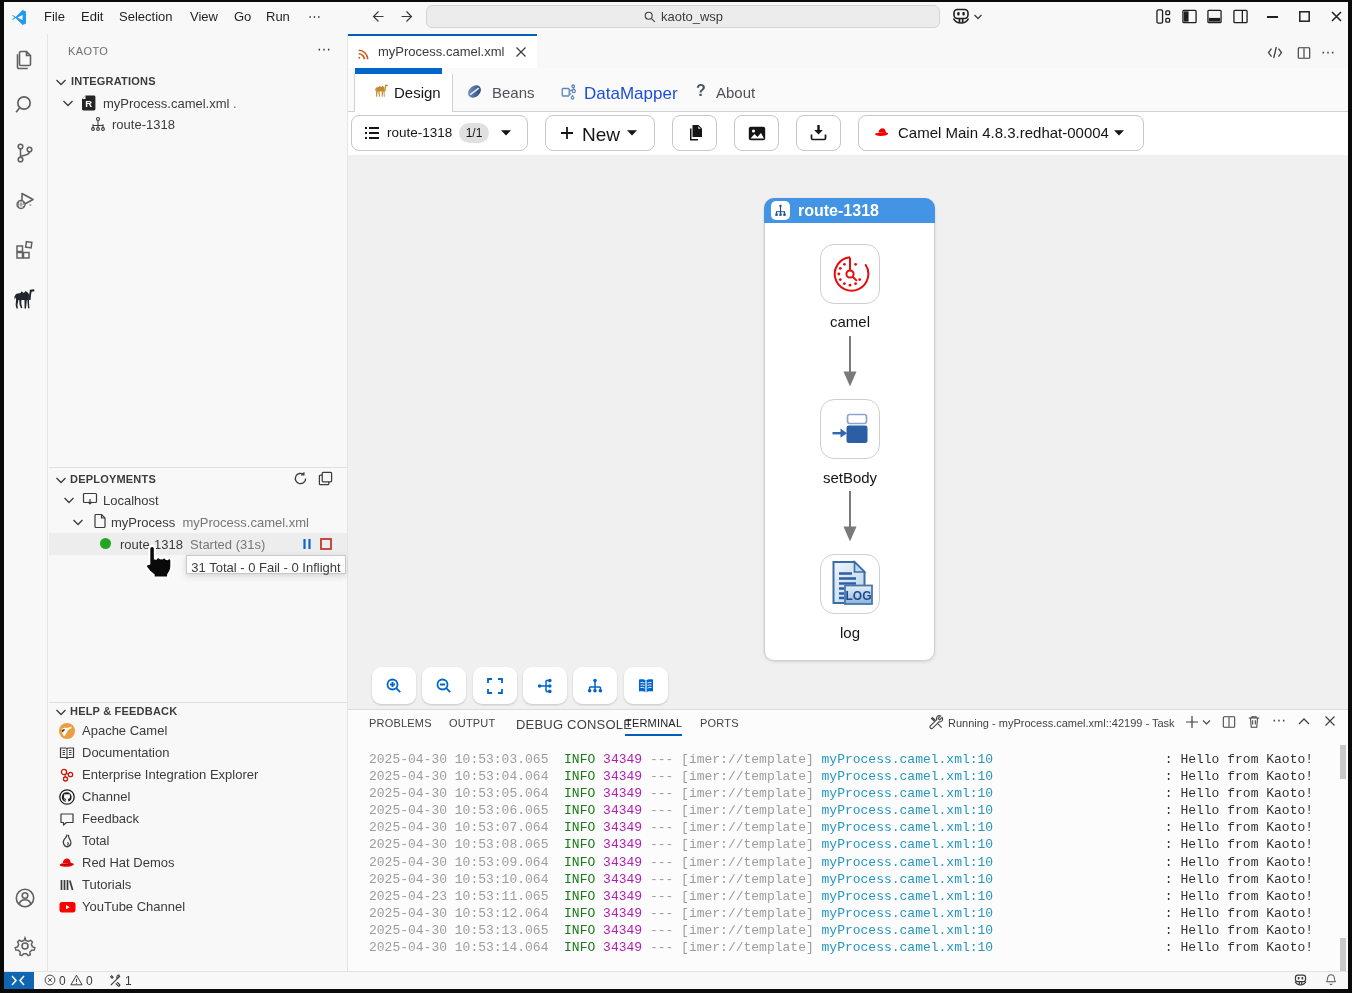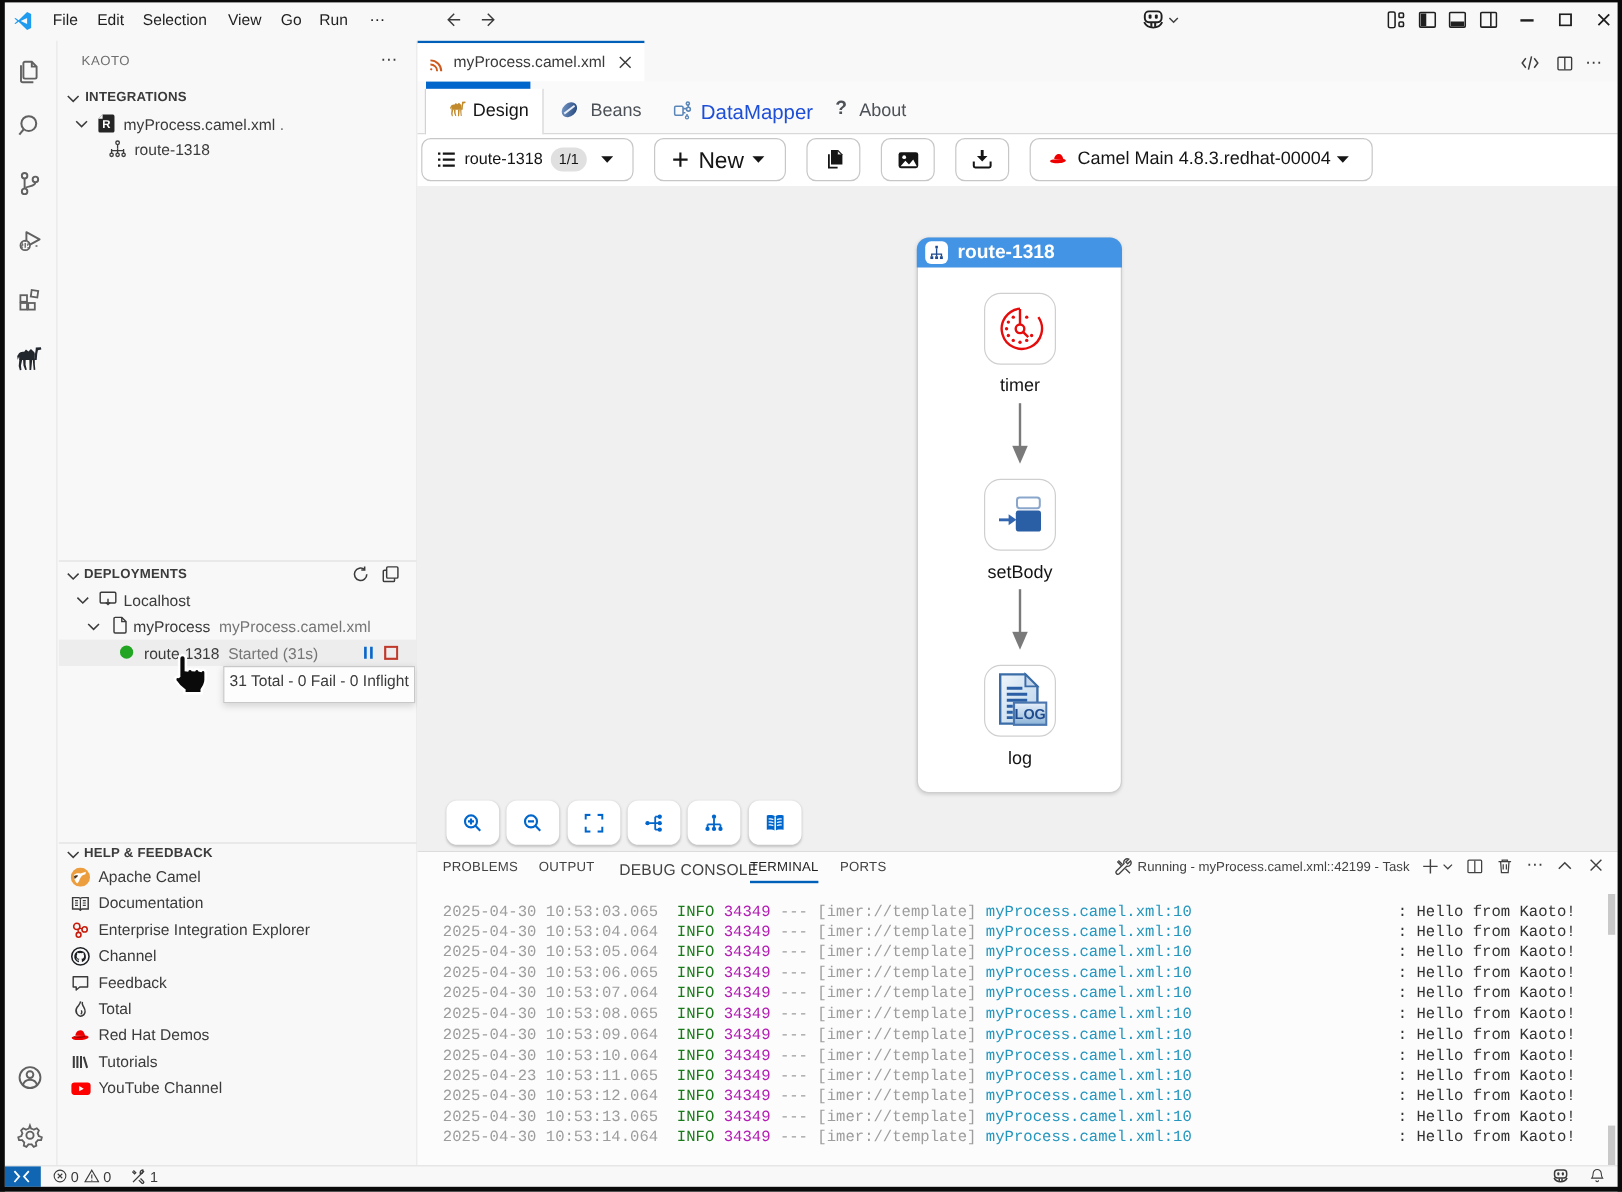--- a/index.html
+++ b/index.html
@@ -49,20 +49,24 @@
   <div class="abs menu" style="left:190px">View</div>
   <div class="abs menu" style="left:234px">Go</div>
   <div class="abs menu" style="left:266px">Run</div>
   <div class="abs menu" style="left:308px;letter-spacing:1px">⋯</div>
   <svg class="icon" style="left:371px;top:9px" width="15" height="15" viewBox="0 0 16 16">
       <path fill="none" stroke="#3b3b3b" stroke-width="1.3" d="M8 2.7 2.7 8 8 13.3M3 8h10.3"></path>
     </svg>
   <svg class="icon" style="left:399px;top:9px" width="15" height="15" viewBox="0 0 16 16">
       <path fill="none" stroke="#3b3b3b" stroke-width="1.3" d="M8 2.7 13.3 8 8 13.3M13 8H2.7"></path>
     </svg>
+  <div class="abs" id="searchbox"><span style="position:relative;top:0"><svg style="display:inline-block;vertical-align:-3px;margin-right:4px" width="14" height="14" viewBox="0 0 16 16">
+          <circle cx="6.5" cy="6.5" r="4" fill="none" stroke="#3b3b3b" stroke-width="1.2"></circle>
+          <path d="m9.5 9.5 4 4" stroke="#3b3b3b" stroke-width="1.2"></path>
+        </svg>kaoto_wsp</span></div>
   <svg class="icon" style="left:951px;top:8px" width="20" height="18" viewBox="0 0 20 18">
       <rect x="3" y="1.5" width="14" height="9" rx="3.4" fill="none" stroke="#1f1f1f" stroke-width="1.6"></rect>
       <rect x="6.2" y="4" width="2.4" height="3.6" rx="1" fill="#1f1f1f"></rect>
       <rect x="11.4" y="4" width="2.4" height="3.6" rx="1" fill="#1f1f1f"></rect>
       <path d="M2.5 10.5c1.5 3.2 5 4.5 7.5 4.5s6-1.3 7.5-4.5" fill="none" stroke="#1f1f1f" stroke-width="1.6"></path>
       <rect x="7.6" y="11" width="1.7" height="3.4" fill="#1f1f1f"></rect>
       <rect x="10.8" y="11" width="1.7" height="3.4" fill="#1f1f1f"></rect>
     </svg>
   <svg class="icon" style="left:973px;top:13px" width="10" height="8" viewBox="0 0 10 8">
       <path d="M1.5 2 5 5.5 8.5 2" fill="none" stroke="#424242" stroke-width="1.3"></path>
@@ -200,21 +204,21 @@
   <div class="abs" style="left:49px;top:533px;width:298px;height:22px;background:#ededed"></div>
   <div class="abs" style="left:100px;top:538px;width:11px;height:11px;border-radius:50%;background:#22a522"></div>
   <div class="treerow" style="left:120px;top:537px">route-1318&nbsp; <span style="color:#767676">Started (31s)</span></div>
   <svg class="icon" style="left:301px;top:538px" width="12" height="12" viewBox="0 0 12 12">
       <path d="M3.5 1v10M8.5 1v10" stroke="#0a67c9" stroke-width="2.2"></path>
     </svg>
   <svg class="icon" style="left:320px;top:538px" width="12" height="12" viewBox="0 0 12 12">
       <rect x="1" y="1" width="10" height="10" fill="none" stroke="#c0392b" stroke-width="1.8"></rect>
     </svg>
 
-  <div class="abs" style="left:186px;top:555px;width:160px;height:31px;background:#fdfdfd;border:1px solid #c8c8c8;box-shadow:0 2px 6px rgba(0,0,0,.15);font-size:13px;color:#3b3b3b;line-height:23px;text-align:center">31 Total - 0 Fail - 0 Inflight</div>
+  <div class="abs" style="left:186px;top:555px;width:160px;height:19px;background:#fdfdfd;border:1px solid #c8c8c8;box-shadow:0 2px 6px rgba(0,0,0,.15);font-size:13px;color:#3b3b3b;line-height:23px;text-align:center">31 Total - 0 Fail - 0 Inflight</div>
 
   <svg class="icon" style="left:140px;top:544px" width="34" height="38" viewBox="0 0 24 27">
       <path d="M8.5 1.3c1.1 0 2 .9 2 2v7l.9.1c.2-.6.9-1 1.6-1 .6 0 1.2.3 1.4.8l1.2.1c.3-.5.8-.8 1.4-.8.7 0 1.3.4 1.5 1l.9.2c.3-.4.7-.6 1.2-.6.9 0 1.6.7 1.6 1.6v4.3c0 1.2-.3 2.4-.9 3.4l-1.4 2.4v2.1H9.6v-1.9c-2.3-1.5-4-3.5-5.2-5.4-.4-.7-.3-1.6.3-2.1.6-.5 1.6-.5 2.1.1l-.3-.4V3.3c0-1.1.9-2 2-2z" fill="#0a0a0a" stroke="#fff" stroke-width="1.5"></path>
     </svg>
 
   <div class="abs" style="left:49px;top:702px;width:298px;height:1px;background:#e0e0e0"></div>
   <svg class="chev" style="left:53px;top:704px" viewBox="0 0 16 16">
       <path d="M3.5 6 8 10.5 12.5 6" fill="none" stroke="#3b3b3b" stroke-width="1.3"></path>
     </svg>
   <div class="abs sbhead" style="left:70px;top:705px">HELP &amp; FEEDBACK</div>
@@ -410,21 +414,21 @@
         <circle cx="14.4" cy="10.3" r="1.4"></circle>
         <circle cx="10.3" cy="14.4" r="1.4"></circle>
         <circle cx="8.8" cy="20" r="1.4"></circle>
         <circle cx="10.3" cy="25.6" r="1.4"></circle>
         <circle cx="14.4" cy="29.7" r="1.4"></circle>
         <circle cx="20" cy="31.2" r="1.4"></circle>
         <circle cx="25.6" cy="29.7" r="1.4"></circle>
         <circle cx="29.7" cy="25.6" r="1.4"></circle>
     </g>
   </svg>
-  <div class="abs" style="left:820px;top:313px;width:60px;text-align:center;font-size:15px;color:#151515">timer</div>
+  <div class="abs" style="left:820px;top:313px;width:60px;text-align:center;font-size:15px;color:#151515">camel</div>
 
   <div class="abs" style="left:849px;top:336px;width:2px;height:36px;background:#7a7a7a"></div>
   <svg class="icon" style="left:843px;top:371px" width="14" height="16" viewBox="0 0 14 16">
       <path d="M0.5 0.5h13L7 15.5Z" fill="#7a7a7a"></path>
     </svg>
 
   <div class="abs" style="left:820px;top:399px;width:60px;height:60px;background:#fff;border:1px solid #cfcfcf;border-radius:14px"></div>
   <svg class="icon" style="left:831px;top:411px" width="38" height="36" viewBox="0 0 38 36">
     <rect x="1.5" y="21" width="9" height="2.4" fill="#3366b0"></rect>
     <path d="M9.5 17.6v9.2l6.5-4.6Z" fill="#3366b0"></path>

